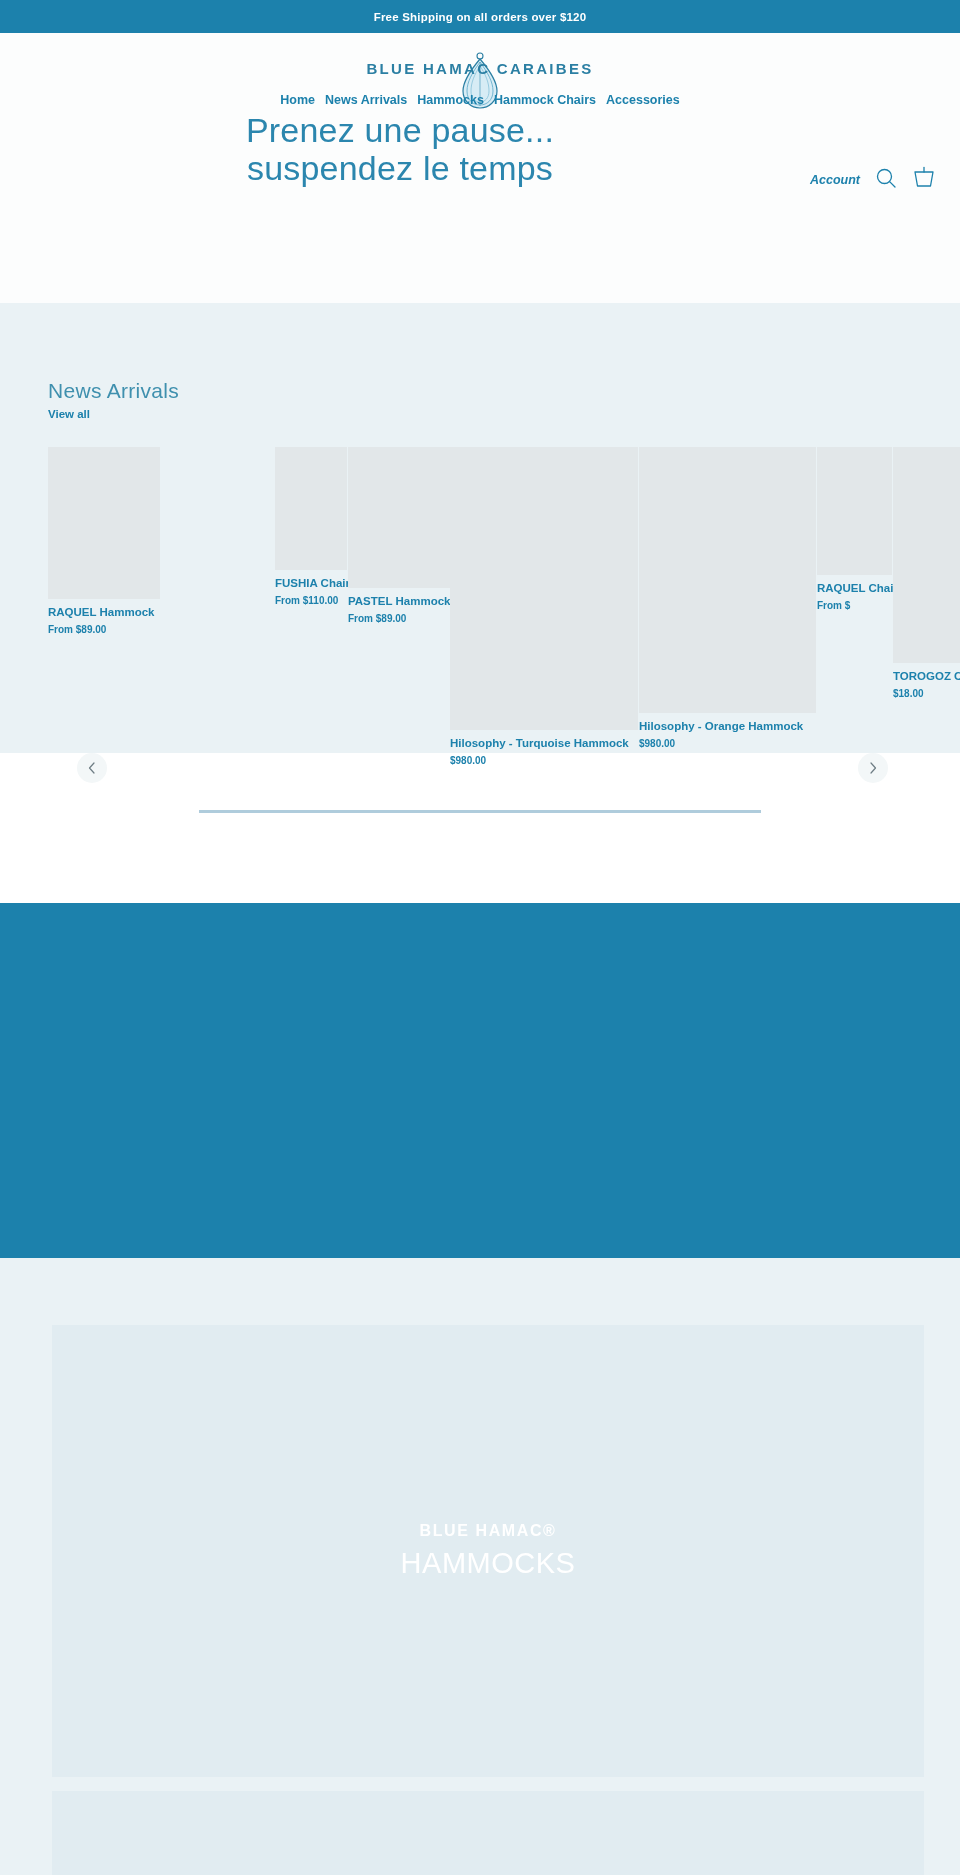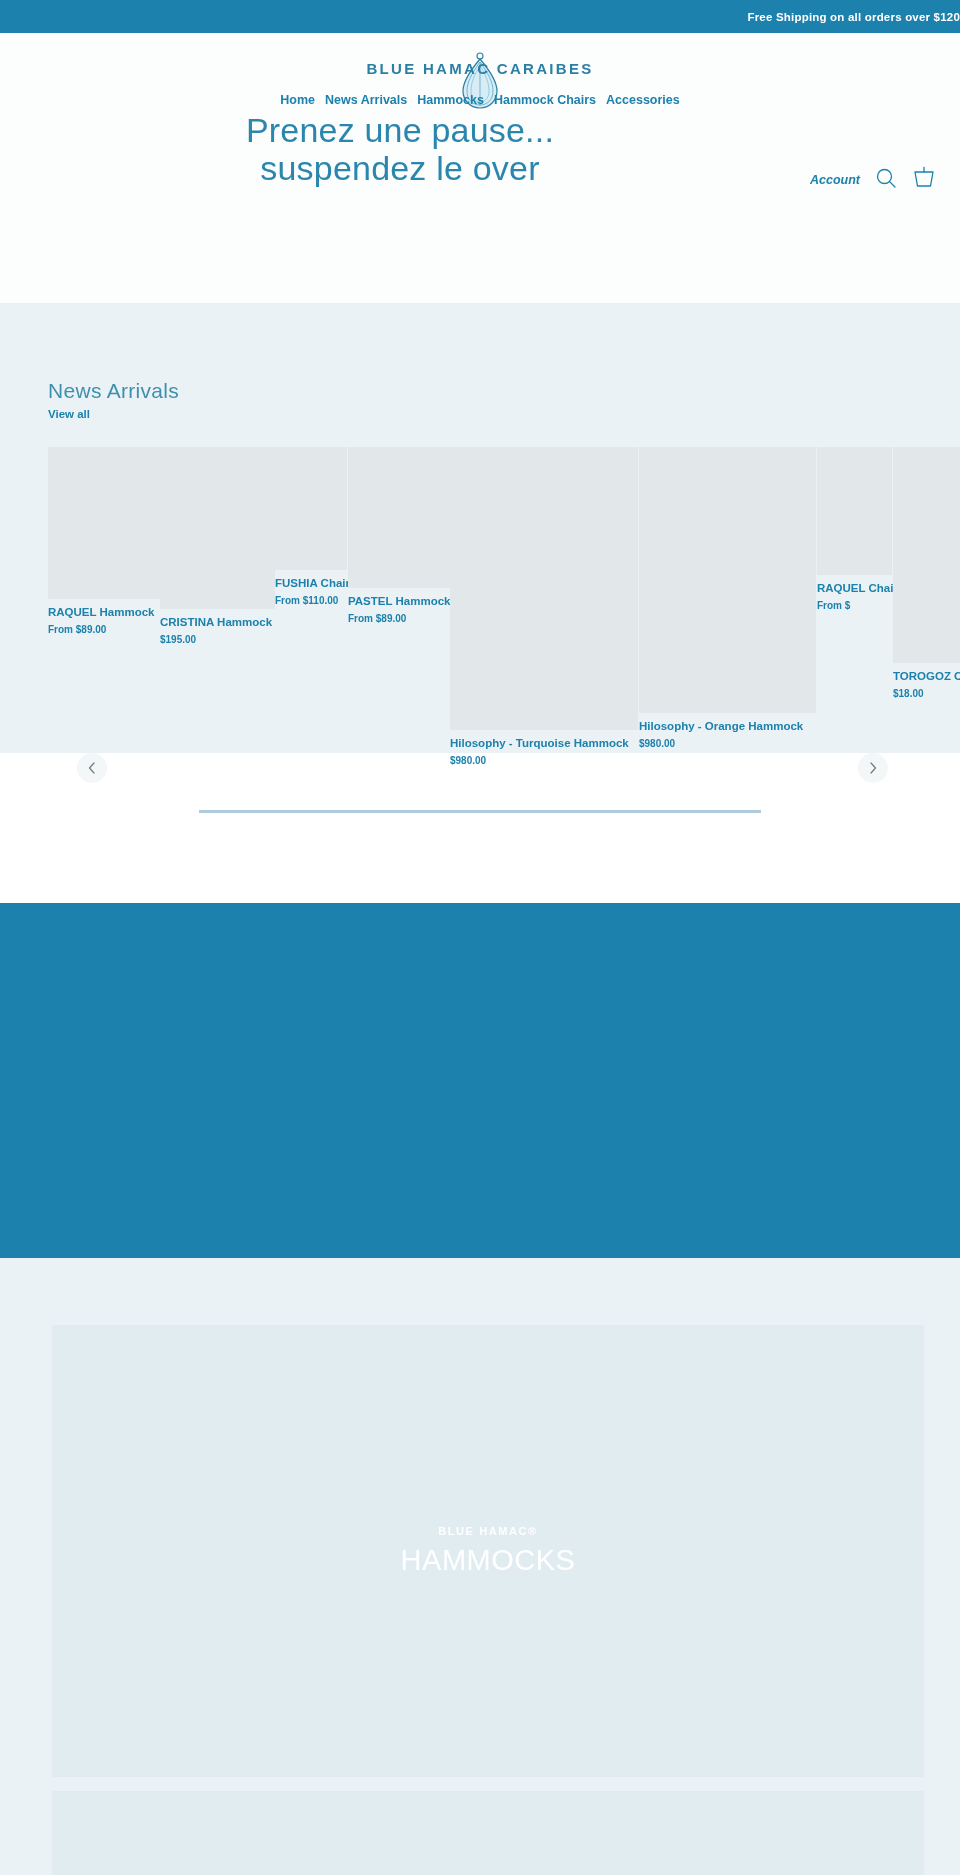--- a/index.html
+++ b/index.html
@@ -21,21 +21,21 @@
   
   .announcement {
     position: absolute;
     top: 0; left: 0;
     width: 960px;
     height: 33px;
     background: #1c81ac;
     color: #ffffff;
     display: flex;
     align-items: center;
-    justify-content: flex-end;
+    justify-content: center;
     font-size: 11.5px;
     font-weight: 700;
     letter-spacing: .2px;
   }
 
   
   .header {
     position: absolute;
     top: 33px; left: 0;
     width: 960px;
@@ -223,21 +223,21 @@
     width: 872px;
     background: #e1ecf1;
     display: flex;
     flex-direction: column;
     align-items: center;
     justify-content: center;
   }
   .tile-1 { top: 67px; height: 452px; }
   .tile-2 { top: 533px; height: 452px; }
   .tile-kicker {
-    font-size: 11px;
+    font-size: 16px;
     letter-spacing: 1.6px;
     font-weight: 700;
     color: #ffffff;
   }
   .tile-title {
     margin-top: 7px;
     font-size: 29px;
     letter-spacing: .5px;
     font-weight: 400;
     color: #ffffff;
@@ -284,43 +284,38 @@
       <span>
         <svg width="24" height="24" viewBox="0 0 24 24">
           <path d="M3 6 H21 L18.5 20 H5.5 Z" fill="none" stroke="#1c81ac" stroke-width="1.3" stroke-linejoin="round"></path>
           <path d="M12 6 V1.5" fill="none" stroke="#1c81ac" stroke-width="1.3" stroke-linecap="round"></path>
         </svg>
       </span>
     </div>
 
     <div class="slogan">
       <div>Prenez une pause...</div>
-      <div>suspendez le over</div>
+      <div>suspendez le temps</div>
     </div>
   </header>
 
   <section class="arrivals">
     <div class="arrivals-head">
       <div class="arrivals-title">News Arrivals</div>
       <a href="#" class="arrivals-viewall">View all</a>
     </div>
 
     <div class="carousel">
 
       <div class="card" style="left:48px; width:112px;">
         <div class="thumb" style="height:152px;"></div>
         <div class="pname">RAQUEL Hammock</div>
         <div class="pprice">From $89.00</div>
       </div>
 
-      <div class="card" style="left:160px; width:115px;">
-        <div class="thumb" style="height:162px;"></div>
-        <div class="pname">CRISTINA Hammock</div>
-        <div class="pprice">$195.00</div>
-      </div>
 
       <div class="card" style="left:275px; width:72px;">
         <div class="thumb" style="height:123px;"></div>
         <div class="pname">FUSHIA Chair</div>
         <div class="pprice">From $110.00</div>
       </div>
 
       <div class="card" style="left:348px; width:102px;">
         <div class="thumb" style="height:141px;"></div>
         <div class="pname">PASTEL Hammock</div>

